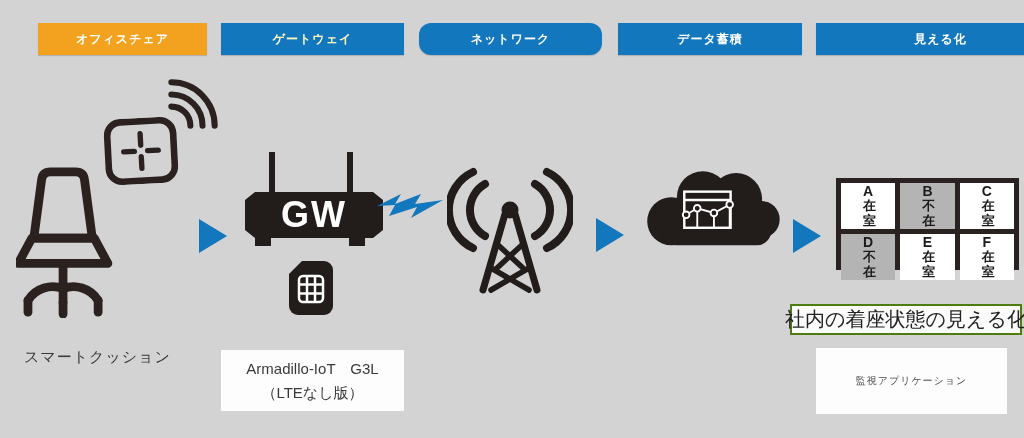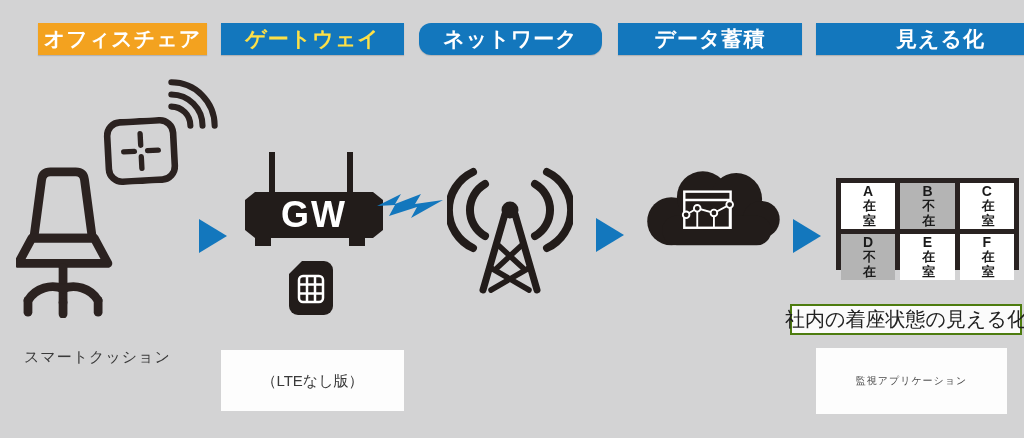--- a/index.html
+++ b/index.html
@@ -10,21 +10,21 @@
   .stage{
     position:relative;
     width:1024px;height:438px;
     background:#D3D3D4;
     overflow:hidden;
   }
   
   .step{
     position:absolute;top:23px;height:32px;
     display:flex;align-items:center;justify-content:center;
-    color:#FFFFFF;font-size:21px;font-weight:700;letter-spacing:1px;
+    color:#FFFFFF;font-size:12px;font-weight:700;letter-spacing:1px;
     box-shadow:0 1px 1px rgba(0,0,0,.15);
   }
   .step0{left:38px;width:169px;}
   .step1{left:221px;width:183px;}
   .step2{left:419px;width:183px;}
   .step3{left:618px;width:184px;}
   .step4{left:816px;width:185px;padding-left:32px;}
   
   .abs{position:absolute;}
   svg{display:block;}
@@ -73,21 +73,21 @@
     display:flex;align-items:center;justify-content:center;
     font-size:10px;color:#4a4a4a;letter-spacing:1px;
   }
 </style>
 </head>
 <body>
 
 <div class="stage">
 
   <div class="step step0" style="background: rgb(243, 162, 31); color: rgb(255, 255, 255);">オフィスチェア</div>
-  <div class="step step1" style="background: rgb(19, 119, 189); color: #fde047;">ゲートウェイ</div>
+  <div class="step step1" style="background: rgb(19, 119, 189); color: #fef9c3;">ゲートウェイ</div>
   <div class="step step2" style="background: rgb(19, 119, 189); color: rgb(255, 255, 255); border-radius: 12px;">ネットワーク</div>
   <div class="step step3" style="background: rgb(19, 119, 189); color: rgb(255, 255, 255);">データ蓄積</div>
   <div class="step step4" style="background: rgb(19, 119, 189); color: rgb(255, 255, 255);">見える化</div>
 
   <svg class="abs" style="left:16px;top:166px;" width="98" height="152" viewBox="0 0 100 156">
     <g fill="none" stroke="#2b2220" stroke-width="9" stroke-linejoin="round" stroke-linecap="round">
       <path d="M18,74 L26,14 Q27,6 35,6 H61 Q69,6 70,14 L78,74 Z"></path>
       <path d="M16,74 H80 L94,100 H2 Z"></path>
       <path d="M48,104 V140"></path>
       <path d="M48,126 C36,121 20,125 12,138"></path>
@@ -221,20 +221,21 @@
     </div>
     <div class="cell" style="background: rgb(255, 255, 255);">
       <div class="cell-id">F</div>
       <div class="cell-status">在室</div>
     </div>
   </div>
 
   <div class="caption smart-cushion-label">スマートクッション</div>
 
   <div class="armadillo-box">
+    <div>Armadillo-IoT　G3L</div>
     <div>（LTEなし版）</div>
   </div>
 
   <div class="seating-status-box">社内の着座状態の見える化</div>
 
   <div class="monitoring-box">監視アプリケーション</div>
 
 </div>
 
 </body></html>

